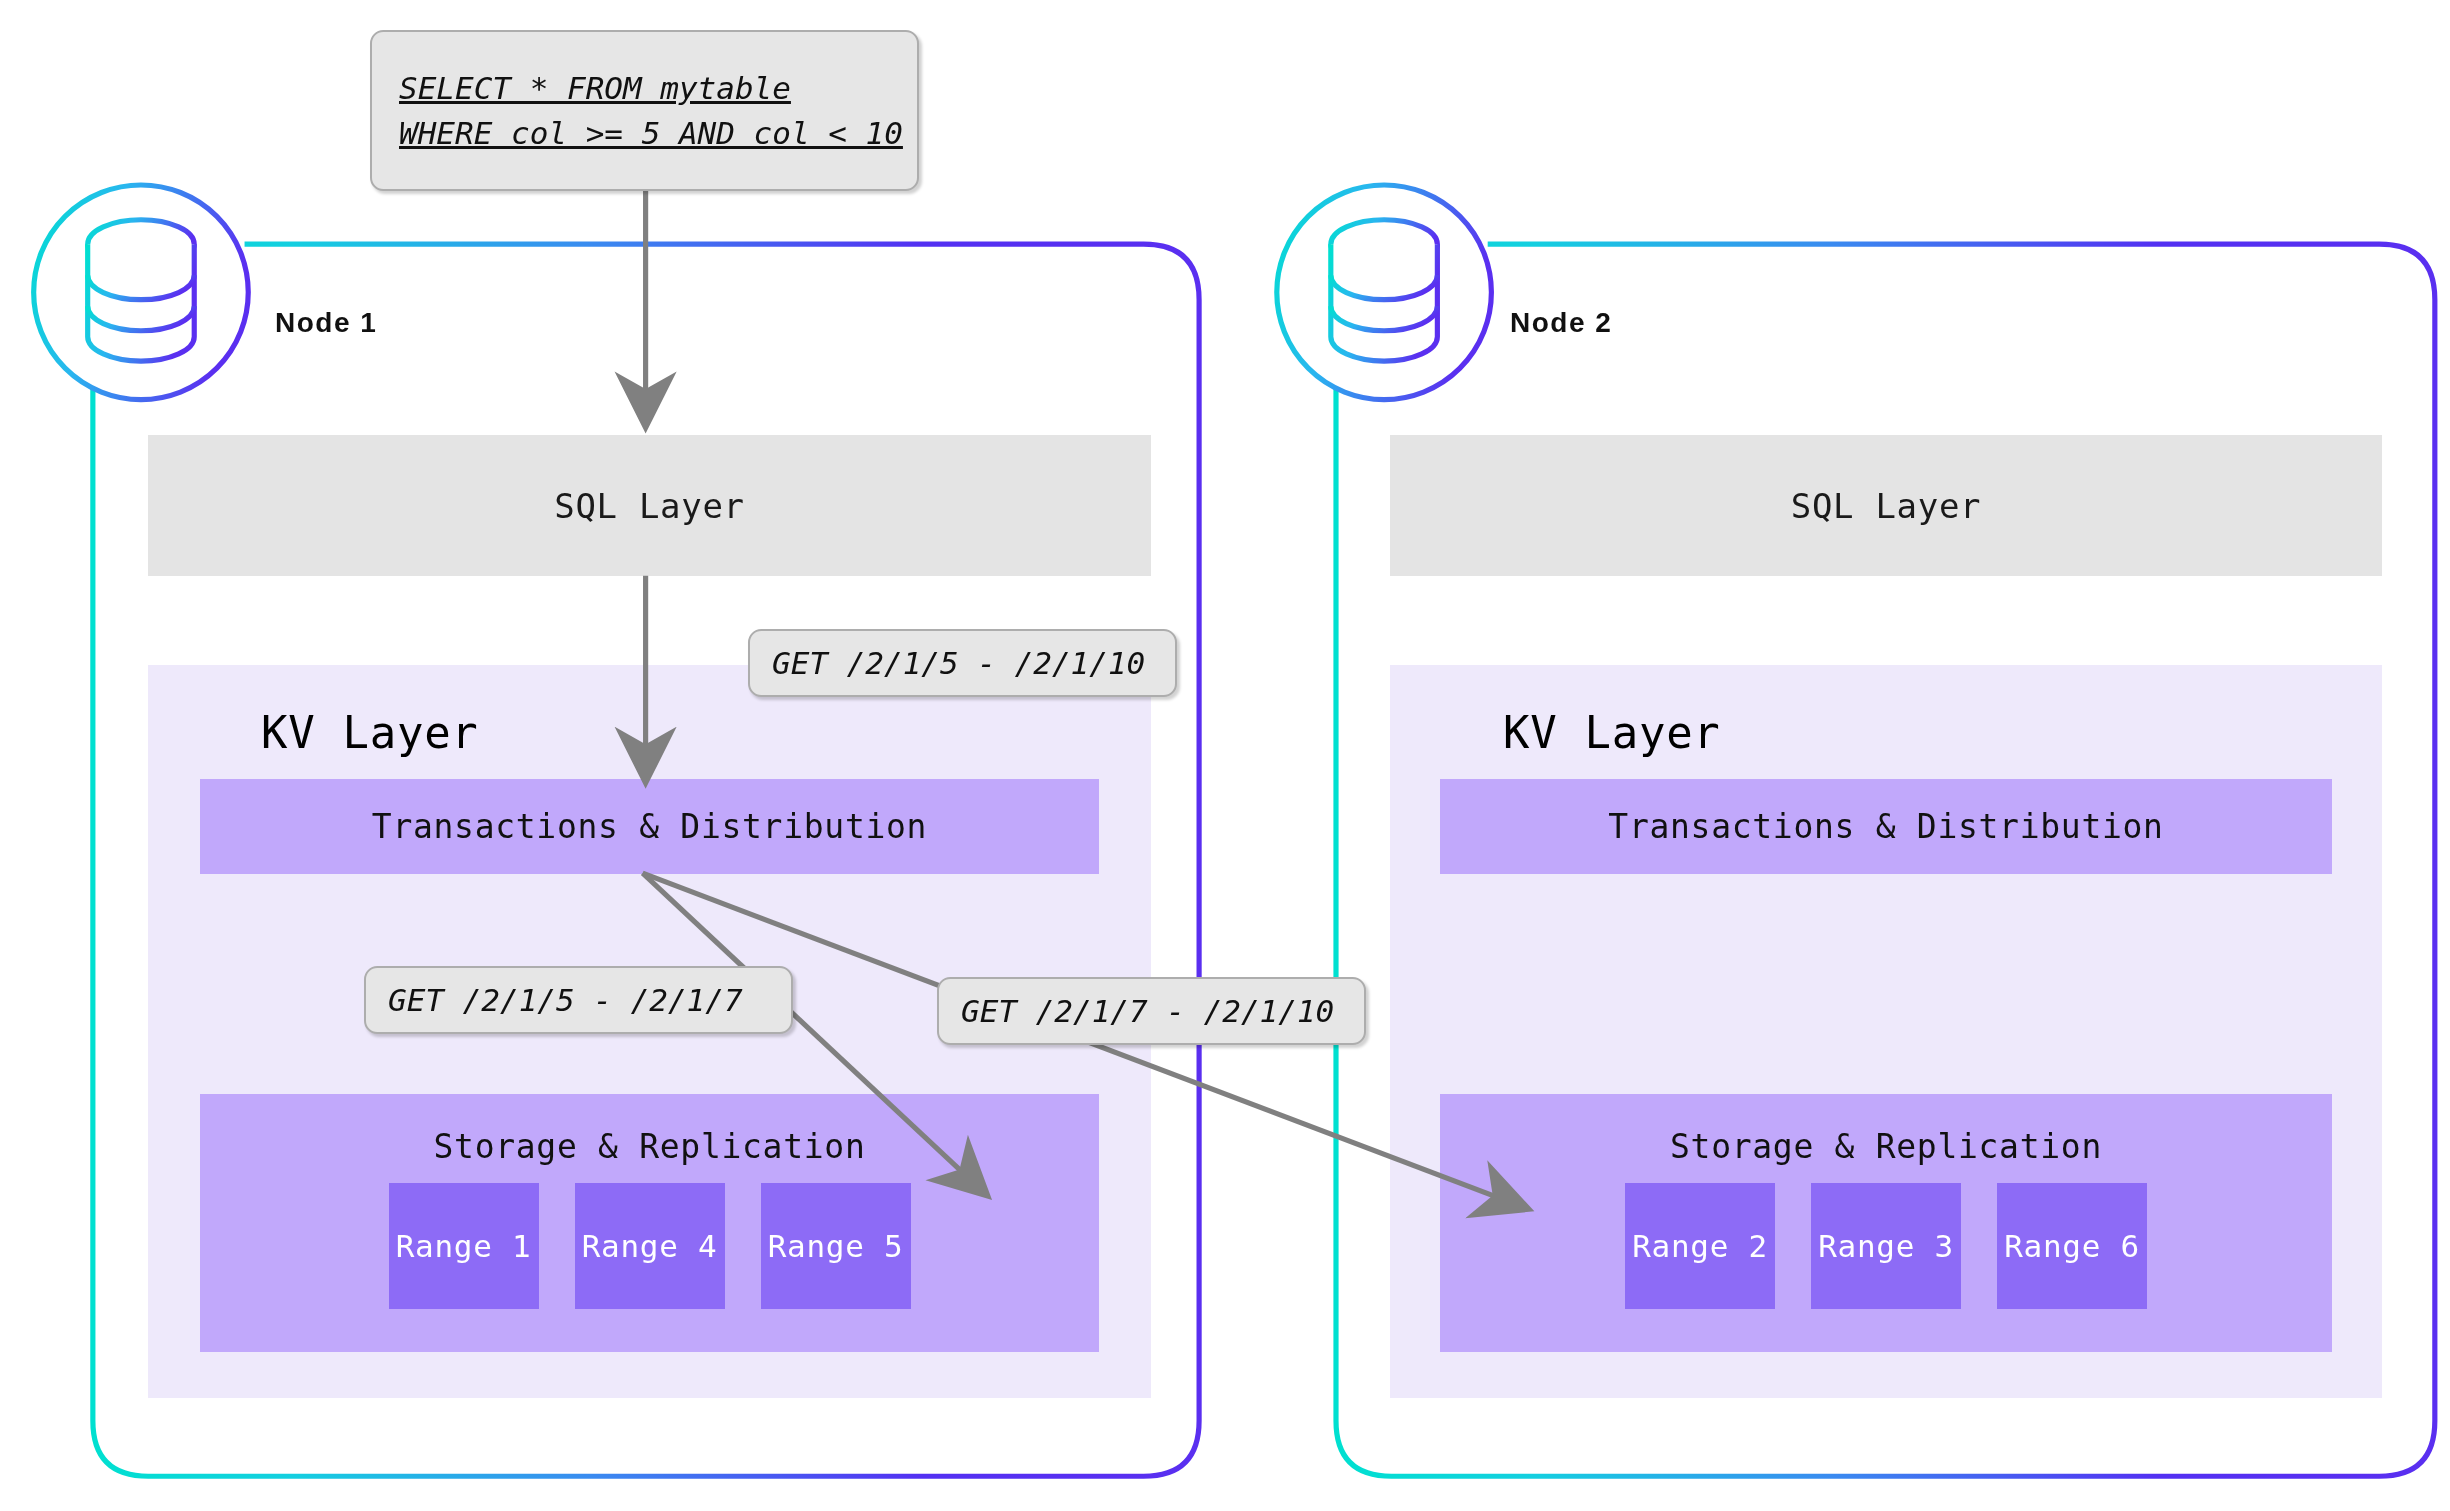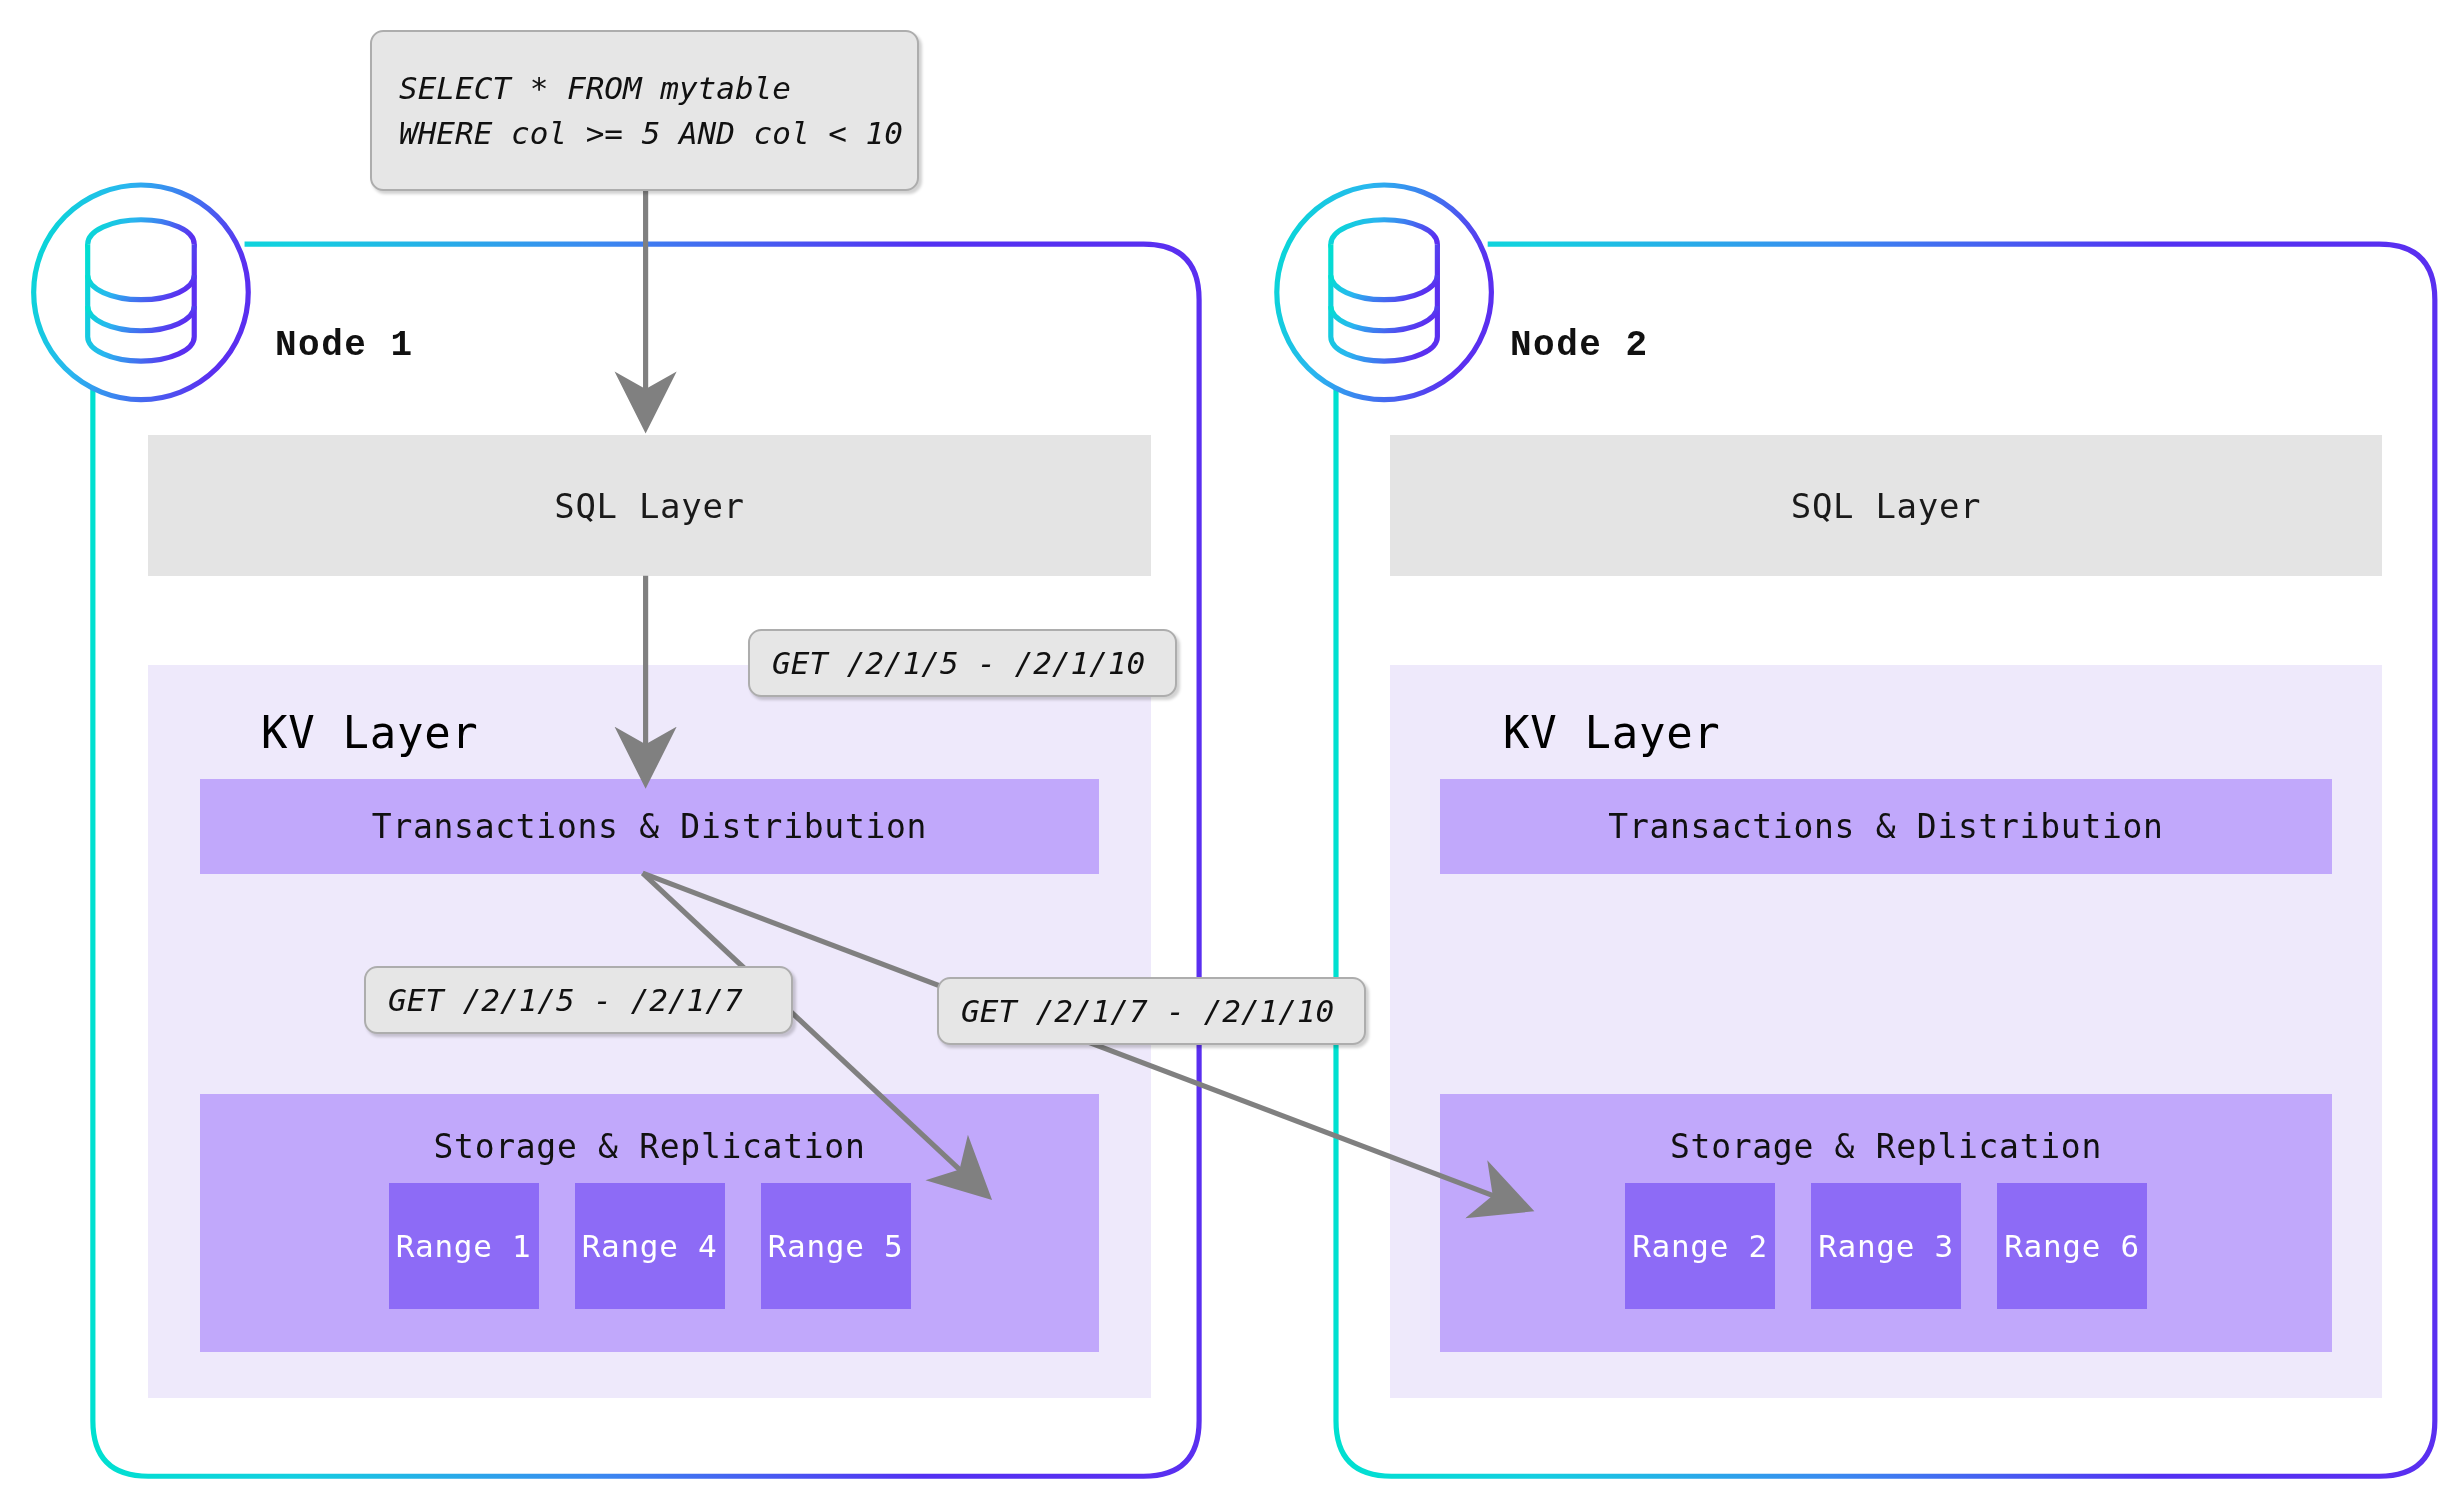--- a/index.html
+++ b/index.html
@@ -21,28 +21,27 @@
   #edges {
     position: absolute;
     left: 0; top: 0;
     width: 2450px;
     height: 1511px;
     pointer-events: none;
     z-index: 5;
   }
   .node-title {
     position: absolute;
-    font-family: Liberation Mono, monospace;
+    font-family: Liberation Sans, sans-serif;
     font-weight: bold;
-    font-size: 36px;
+    font-size: 28px;
     color: #111111;
     letter-spacing: 1.5px;
     white-space: nowrap;
     z-index: 8;
-    margin-top: 18px;
   }
   
   .sql-layer {
     position: absolute;
     background: #e4e4e4;
     display: flex;
     align-items: center;
     justify-content: center;
     z-index: 3;
   }
@@ -142,21 +141,21 @@
     font-family: "DejaVu Sans Mono", monospace;
     font-style: italic;
     font-size: 31px;
     color: #111111;
     white-space: nowrap;
     letter-spacing: 0px;
   }
   .bubble.sql-bubble {
     padding: 19px 27px;
   }
-  .bubble.sql-bubble .line { line-height: 1.45; }
+  .bubble.sql-bubble .line { line-height: 1.45; text-decoration: underline; }
   .bubble.get-bubble {
     padding: 12px 22px;
     align-items: flex-start;
     margin-top: 24px;
   }
 </style>
 </head>
 <body>
 
 <div id="stage">

